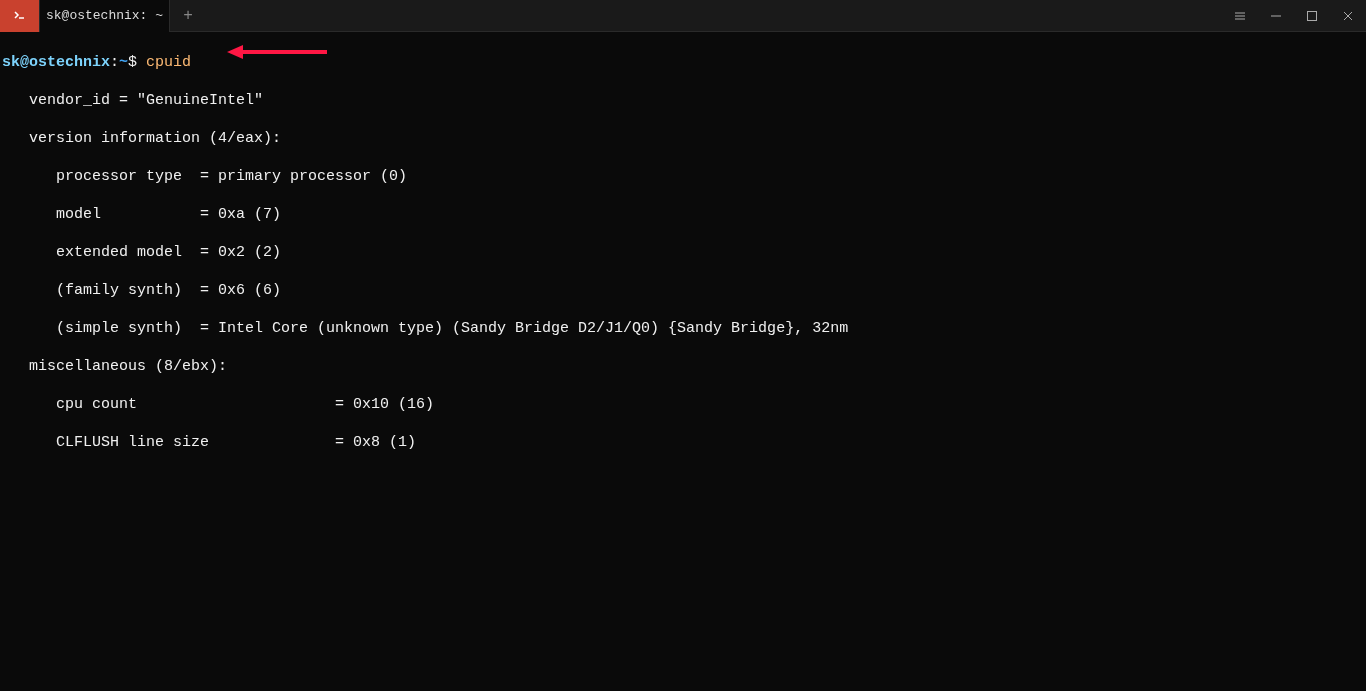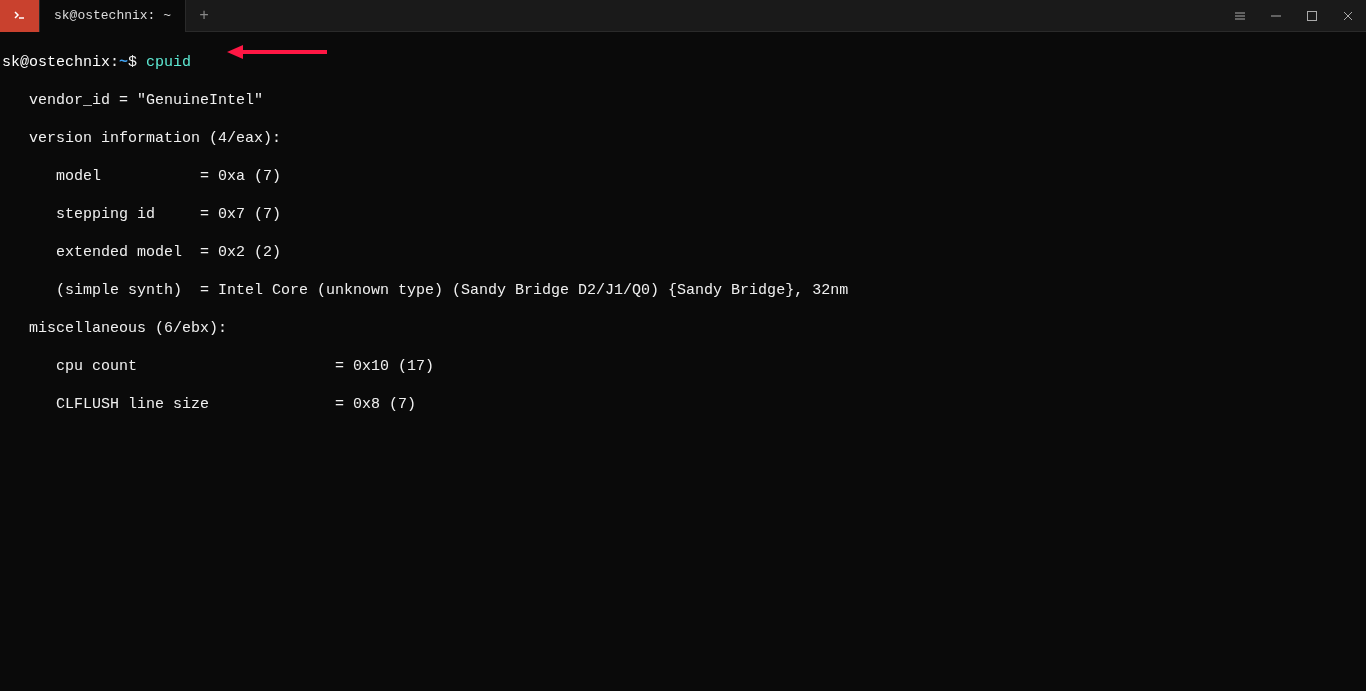--- a/index.html
+++ b/index.html
@@ -24,21 +24,21 @@
       height: 32px;
       background: #c9412e;
       display: flex;
       align-items: center;
       justify-content: center;
       border-right: 1px solid #2a2a2a;
     }
     .tab-icon svg { width: 16px; height: 16px; }
     .tab {
       height: 32px;
-      padding: 0 14px;
+      padding: 0 6px;
       display: flex;
       align-items: center;
       color: #ddd;
       font-size: 13px;
       border-right: 1px solid #2a2a2a;
       background: #0a0a0a;
     }
     .tab-new {
       width: 36px;
       height: 32px;
@@ -65,25 +65,25 @@
       cursor: pointer;
     }
     .win-ctrl svg { width: 12px; height: 12px; }
     .hamburger { width: 36px; }
     .terminal {
       padding: 2px 2px;
       color: #f0f0f0;
       line-height: 19px;
       white-space: pre;
     }
-    .prompt-user { color: #ffffff; font-weight: normal; margin-top: 8px; }
+    .prompt-user { color: #7dd3fc; font-weight: bold; margin-top: 8px; }
     .prompt-colon { color: #f0f0f0; }
     .prompt-path { color: #42a5f5; font-weight: bold; }
     .prompt-dollar { color: #f0f0f0; }
-    .cmd { color: #5eead4; margin-top: 24px; }
+    .cmd { color: #fdba74; margin-top: 24px; }
     .line { display: block; min-height: 19px; }
     .arrow {
       position: absolute;
       top: 45px;
       left: 227px;
       width: 100px;
       height: 14px;
       pointer-events: none;
     }
   </style>
@@ -129,27 +129,28 @@
           <line x1="10" y1="2" x2="2" y2="10" stroke="#aaa" stroke-width="1"></line>
         </svg>
     </div>
   </div>
 </div>
 
 <div class="terminal">
 <span class="line"><span class="prompt-user">sk@ostechnix</span><span class="prompt-colon">:</span><span class="prompt-path">~</span><span class="prompt-dollar">$ </span><span class="cmd">cpuid</span></span>
 <span class="line">   vendor_id = "GenuineIntel"</span>
 <span class="line">   version information (4/eax):</span>
+<span class="line">      processor type  = primary processor (0)</span>
 <span class="line">      model           = 0xa (7)</span>
-<span class="line">      stepping id     = 0x7 (7)</span>
 <span class="line">      extended model  = 0x2 (2)</span>
+<span class="line">      (family synth)  = 0x6 (6)</span>
 <span class="line">      (simple synth)  = Intel Core (unknown type) (Sandy Bridge D2/J1/Q0) {Sandy Bridge}, 32nm</span>
-<span class="line">   miscellaneous (6/ebx):</span>
-<span class="line">      cpu count                      = 0x10 (17)</span>
-<span class="line">      CLFLUSH line size              = 0x8 (7)</span>
+<span class="line">   miscellaneous (8/ebx):</span>
+<span class="line">      cpu count                      = 0x10 (16)</span>
+<span class="line">      CLFLUSH line size              = 0x8 (1)</span>
 
 
 
 
 
 
 
 
 
 

